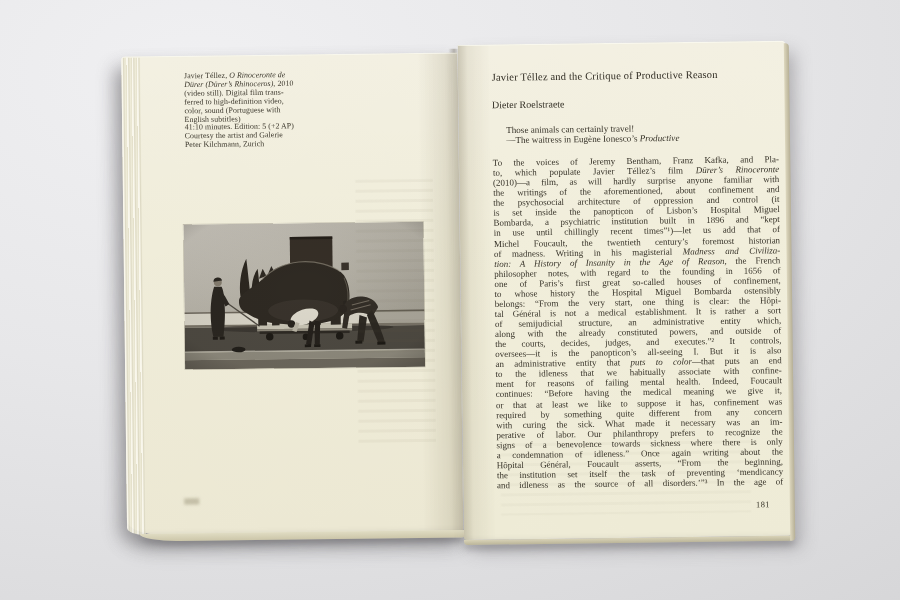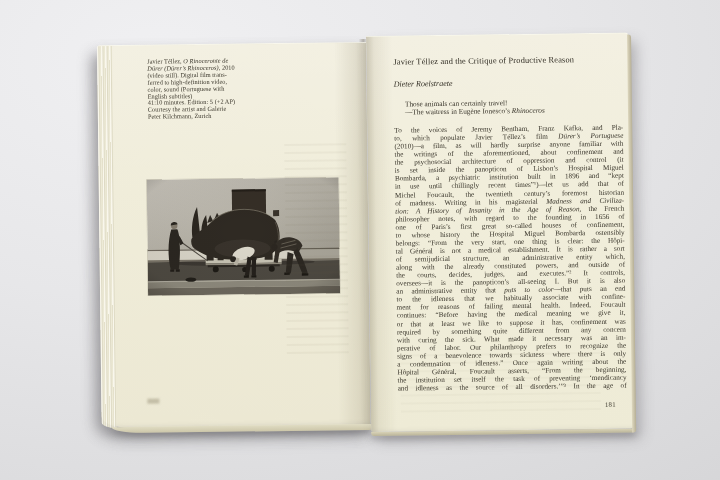--- a/index.html
+++ b/index.html
@@ -74,21 +74,21 @@
   .ghost{position:absolute;opacity:.16;filter:blur(.5px);
     background:repeating-linear-gradient(to bottom, rgba(108,100,76,.35) 0 2.3px, rgba(0,0,0,0) 2.3px 8px);}
   .ghost-left{left:186px;top:100px;width:62px;height:215px;}
   .ghost-right{left:30px;top:318px;width:200px;height:58px;opacity:.10;}
   .ghost-num{position:absolute;left:46px;top:353px;width:12px;height:5px;
     background:rgba(132,126,98,.4);filter:blur(1.2px);}
 
   
   .title{position:absolute;left:27px;top:21px;width:232px;
     font-size:8.4px;color:#2e2a21;letter-spacing:.15px;}
-  .author{position:absolute;left:27px;top:43px;font-size:8px;color:#332f25;font-style:italic;}
+  .author{position:absolute;left:27px;top:43px;font-size:8px;color:#332f25;}
   .epigraph{position:absolute;left:38px;top:64px;width:210px;
     font-size:7.3px;line-height:8.2px;color:#363228;}
   .body-text{position:absolute;left:27px;top:90px;width:229px;
     font-size:7.2px;line-height:8.06px;color:#38342a;}
   .bline{text-align:justify;text-align-last:justify;}
   .pagenum{position:absolute;left:234px;top:367px;font-size:6.8px;
     letter-spacing:.3px;color:#3b372c;}
 </style>
 </head>
 <body>
@@ -204,25 +204,25 @@
 
     <div class="ghost ghost-left"></div>
     <div class="ghost-num"></div>
   </div>
 
   <div class="page page-right">
     <div class="title">Javier Téllez and the Critique of Productive Reason</div>
     <div class="author">Dieter Roelstraete</div>
     <div class="epigraph">
         <div class="ep-line">Those animals can certainly travel!</div>
-        <div class="ep-line">—The waitress in Eugène Ionesco’s <i>Rhinoceros</i></div>
+        <div class="ep-line">—The waitress in Eugène Ionesco’s <i>Productive</i></div>
       </div>
     <div class="body-text">
         <div class="bline">To the voices of Jeremy Bentham, Franz Kafka, and Pla-</div>
-        <div class="bline">to, which populate Javier Téllez’s film <i>Dürer’s Portuguese</i></div>
+        <div class="bline">to, which populate Javier Téllez’s film <i>Dürer’s Rinoceronte</i></div>
         <div class="bline">(2010)—a film, as will hardly surprise anyone familiar with</div>
         <div class="bline">the writings of the aforementioned, about confinement and</div>
         <div class="bline">the psychosocial architecture of oppression and control (it</div>
         <div class="bline">is set inside the panopticon of Lisbon’s Hospital Miguel</div>
         <div class="bline">Bombarda, a psychiatric institution built in 1896 and “kept</div>
         <div class="bline">in use until chillingly recent times”¹)—let us add that of</div>
         <div class="bline">Michel Foucault, the twentieth century’s foremost historian</div>
         <div class="bline">of madness. Writing in his magisterial <i>Madness and Civiliza-</i></div>
         <div class="bline"><i>tion: A History of Insanity in the Age of Reason</i>, the French</div>
         <div class="bline">philosopher notes, with regard to the founding in 1656 of</div>

